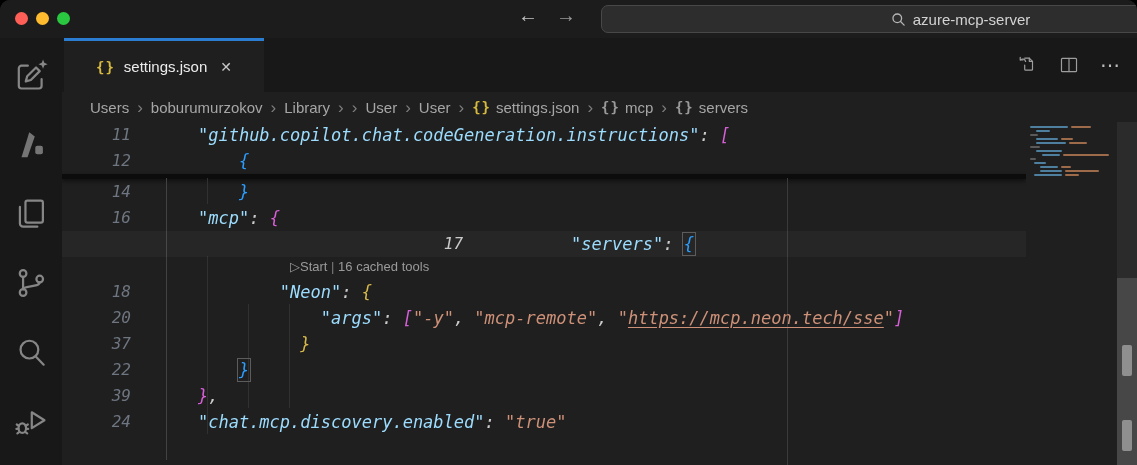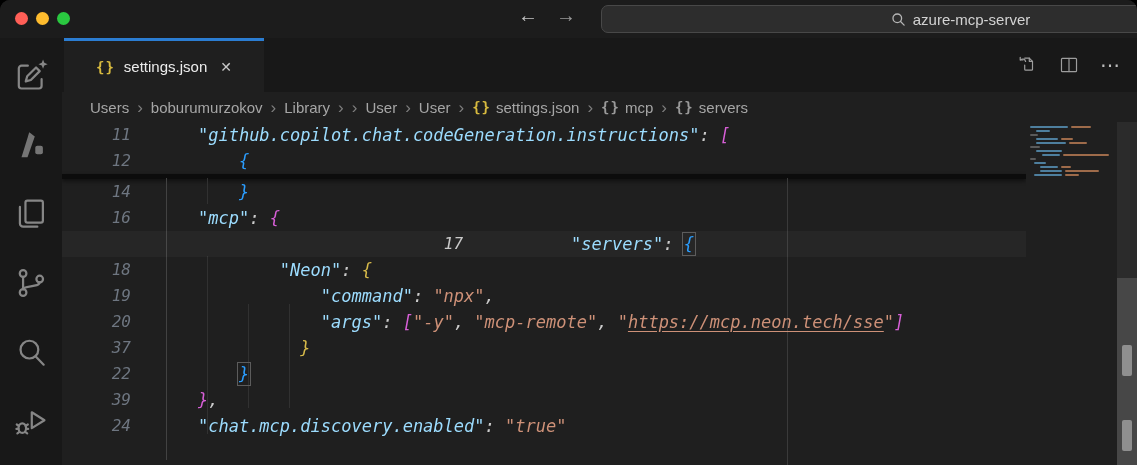--- a/index.html
+++ b/index.html
@@ -250,27 +250,24 @@
                 <span class="code"><span class="seg p">        </span><span class="seg b3">}</span></span>
               </div>
               <div class="row">
                 <span class="ln">16</span>
                 <span class="code"><span class="seg p">    </span><span class="seg k">"mcp"</span><span class="seg p">: </span><span class="seg b2">{</span></span>
               </div>
               <div class="row active">
                 <span class="ln">17</span>
                 <span class="code"><span class="seg p">        </span><span class="seg k">"servers"</span><span class="seg p">: </span><span class="seg b3 bm">{</span></span>
               </div>
+              <div class="codelens-row"><span class="cl-link">▷Start</span><span class="cl-sep"> | </span><span class="cl-link">16 cached tools</span></div>
               <div class="row">
                 <span class="ln">18</span>
                 <span class="code"><span class="seg p">            </span><span class="seg k">"Neon"</span><span class="seg p">: </span><span class="seg b1">{</span></span>
-              </div>
-              <div class="row">
-                <span class="ln">19</span>
-                <span class="code"><span class="seg p">                </span><span class="seg k">"command"</span><span class="seg p">: </span><span class="seg s">"npx"</span><span class="seg p">,</span></span>
               </div>
               <div class="row">
                 <span class="ln">20</span>
                 <span class="code"><span class="seg p">                </span><span class="seg k">"args"</span><span class="seg p">: </span><span class="seg b2">[</span><span class="seg s">"-y"</span><span class="seg p">, </span><span class="seg s">"mcp-remote"</span><span class="seg p">, </span><span class="seg s">"</span><span class="seg s u">https://mcp.neon.tech/sse</span><span class="seg s">"</span><span class="seg b2">]</span></span>
               </div>
               <div class="row">
                 <span class="ln">37</span>
                 <span class="code"><span class="seg p">              </span><span class="seg b1">}</span></span>
               </div>
               <div class="row">

